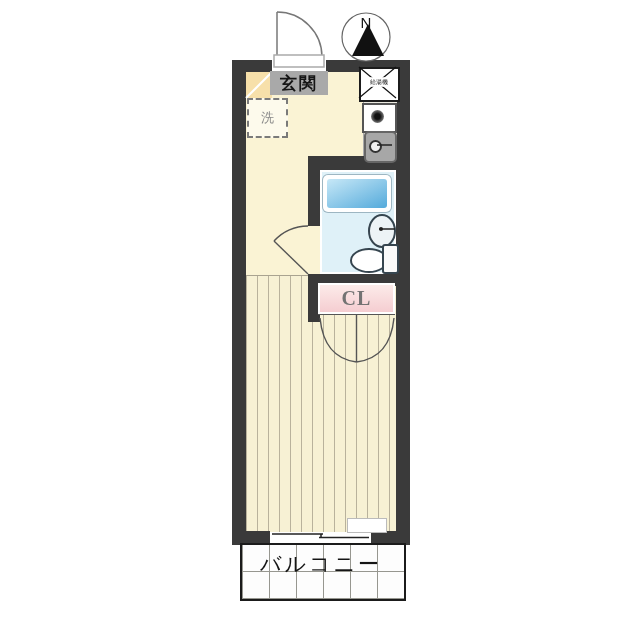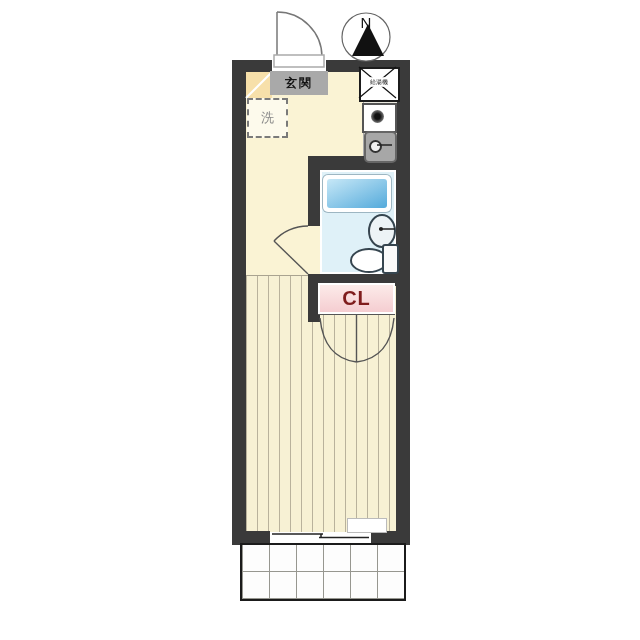--- a/index.html
+++ b/index.html
@@ -18,37 +18,37 @@
   .lbl{position:absolute;z-index:6;color:var(--ink);display:flex;align-items:center;justify-content:center;}
   svg.overlay{position:absolute;left:0;top:0;z-index:5;pointer-events:none;}
   .hall{background:var(--floor-hall);}
   .room{background:
       repeating-linear-gradient(90deg, var(--stripe) 0 1px, transparent 1px 11px),
       var(--floor-room);
     border-top:1px solid #a9a390;}
   .counter{background:var(--counter);border-left:1px solid #aaa;}
   .bath{background:var(--bath-floor);box-shadow:inset 0 0 0 2px #fff;}
   .genkan-tile{background:var(--genkan-tile);}
-  .genkan-lbl{background:var(--label-gray);font-size:12px;font-weight:bold;letter-spacing:2px;}
+  .genkan-lbl{background:var(--label-gray);font-size:17px;font-weight:bold;letter-spacing:2px;}
   .washer{border:2px dashed #7a7a7a;background:rgba(255,255,255,.55);color:#8a8a8a;font-size:13px;}
   .heater{background:#fff;border:2px solid #1c1c1c;z-index:3;}
   .heater-txt{font-size:10px;transform:scale(.60);transform-origin:center;background:#fff;padding:0 1px;white-space:nowrap;z-index:6;}
   .burner-box{background:#fff;border:2px solid #555;}
   .burner{position:absolute;border-radius:50%;background:radial-gradient(circle,#111 0 30%,#777 70%,#bbb 100%);}
   .ksink{background:#a7a7a7;border:2px solid #666;border-radius:5px;}
   .faucet{position:absolute;border-radius:50%;background:#f2f2f2;border:2px solid #333;z-index:4;}
   .tub{background:#fff;border-radius:5px;box-shadow:0 0 0 1px #9db6c2;}
   .tub-water{position:absolute;border-radius:3px;background:linear-gradient(155deg,var(--tub-light),var(--tub-dark));}
   .oval{border-radius:50%;border:2px solid #36454f;}
   .bsink{background:#edf3f6;}
   .bowl{background:#fff;}
   .tank{background:#fafafa;border:2px solid #36454f;border-radius:3px;}
   .cl{background:#fff;border-bottom:1px solid #555;}
   .cl-inner{position:absolute;left:2px;right:2px;top:2px;bottom:2px;background:linear-gradient(180deg,var(--cl-light),var(--cl-dark));}
-  .cl-lbl{font-size:20px;font-weight:600;letter-spacing:1px;color:#7f1d1d;}
+  .cl-lbl{font-size:20px;font-weight:600;letter-spacing:1px;color:#737373;font-family:Liberation Serif, serif;}
   .yoshitsu{font-size:25px;letter-spacing:4px;color:#1a1a1a;}
   .balcony{border:2px solid #1b1b1b;background:
       repeating-linear-gradient(90deg, var(--grid-line) 0 1px, transparent 1px 27px),
       repeating-linear-gradient(0deg, var(--grid-line) 0 1px, transparent 1px 27px),
       #fdfdfd;z-index:2;}
   .balcony-lbl{font-size:21px;letter-spacing:3px;}
   .north{font-size:15px;color:#111;z-index:6;}
   .sline{stroke:var(--line);stroke-width:1.5;fill:none;}
   .dline{stroke:#555;stroke-width:1.4;fill:none;}
   .wline{stroke:#fff;stroke-width:2;fill:none;}
@@ -96,20 +96,21 @@
 
   <div class="fix cl" style="left:318px;top:283px;width:77px;height:31px;">
     <div class="cl-inner"></div>
   </div>
   <div class="lbl cl-lbl" style="left:318px;top:283px;width:77px;height:31px;">CL</div>
 
 
   <div class="fix" style="left:347px;top:518px;width:38px;height:13px;background:#fff;border:1px solid #bbb;"></div>
 
   <div class="abs balcony" style="left:240px;top:543px;width:162px;height:54px;"></div>
+  <div class="lbl balcony-lbl" style="left:240px;top:548px;width:162px;height:32px;">バルコニー</div>
 
   <div class="lbl north" style="left:356px;top:14px;width:20px;height:16px;">N</div>
 
   <svg class="overlay" width="640" height="640" viewBox="0 0 640 640">
 
     <circle cx="366" cy="37" r="24" fill="#fff" stroke="#666" stroke-width="1.2"></circle>
     <polygon points="368,24 352,56 384,56" fill="#111"></polygon>
 
     <path class="sline" d="M 277 12 A 45 45 0 0 1 322 57"></path>
     <line class="sline" x1="277" y1="12" x2="277" y2="55"></line>

